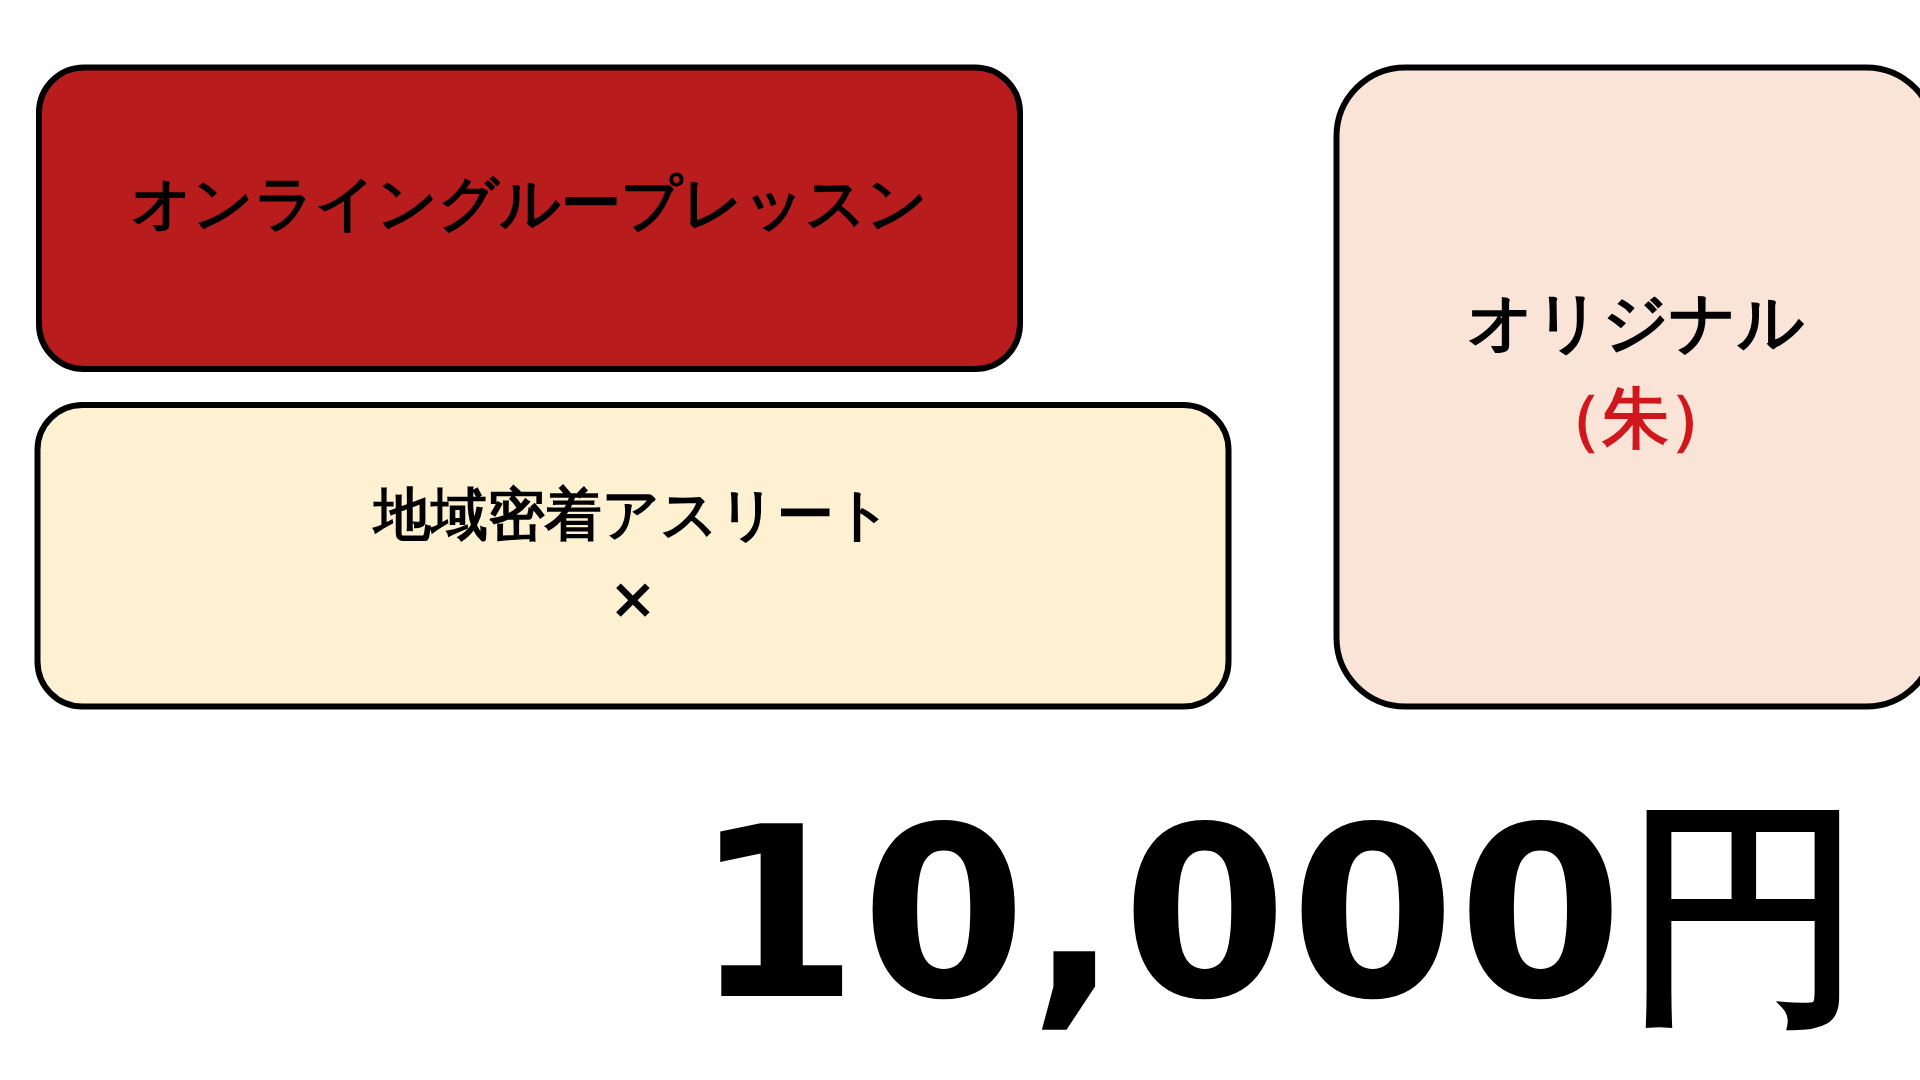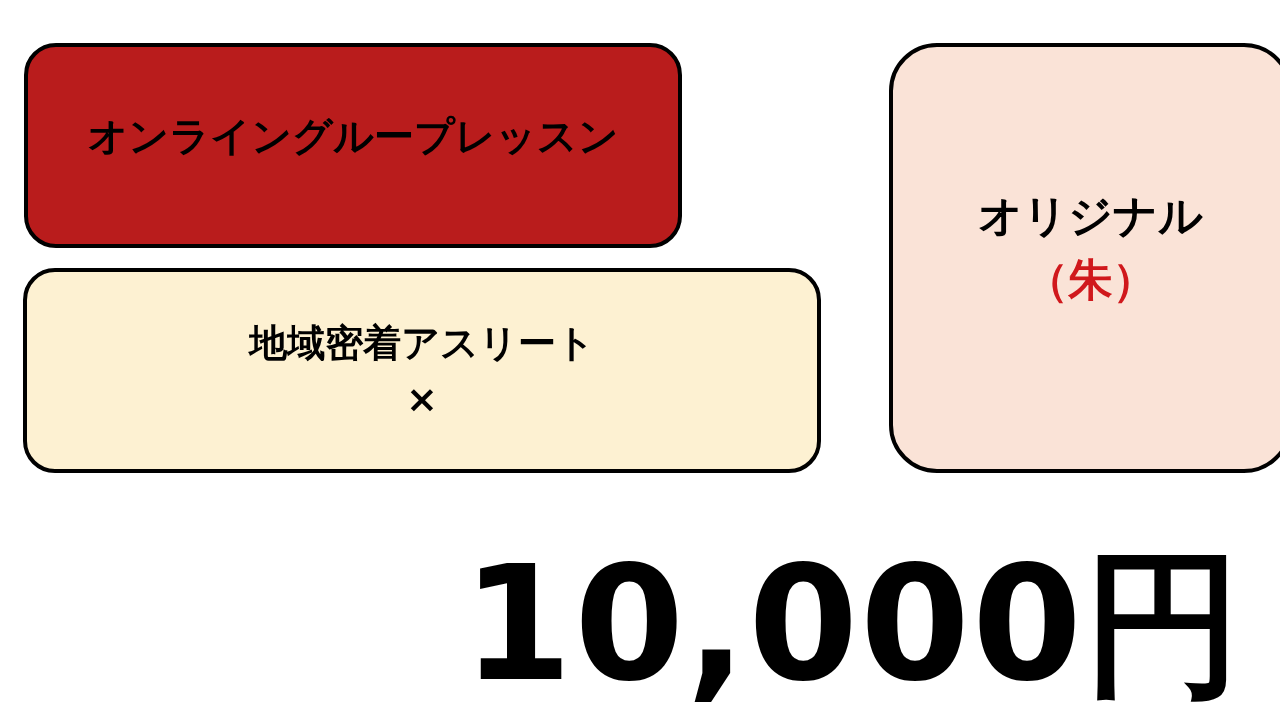--- a/index.html
+++ b/index.html
@@ -11,21 +11,21 @@
     position: absolute; box-sizing: border-box; border: 4px solid #000; border-radius: 32px;
     display: flex; flex-direction: column; align-items: center; justify-content: center;
     text-align: center; font-weight: bold;
   }
   #box-lesson { left: 24px; top: 43px; width: 658px; height: 205px; background: #b91c1c; font-size: 40px; line-height: 62px; padding-bottom: 20px; }
   #box-talk { left: 23px; top: 268px; width: 798px; height: 205px; background: #fdf1d2; font-size: 38px; line-height: 56px; }
   #box-shirt { left: 845px; top: 43px; width: 403px; height: 430px; background: #fae3d7; border-radius: 48px; font-size: 44px; line-height: 64px; padding-bottom: 20px; margin-left: 44px; }
   .red { color: #d0181c; }
   #price {
     position: absolute; right: 36px; top: 520px; font-size: 158px; font-weight: bold;
-    line-height: 180px; letter-spacing: 2px; white-space: nowrap; margin-top: 14px;
+    line-height: 180px; letter-spacing: 2px; white-space: nowrap;
   }
 </style>
 </head>
 <body>
 
 <div class="box" id="box-lesson">
   <div>オンライングループレッスン</div>
 </div>
 
 <div class="box" id="box-talk">

